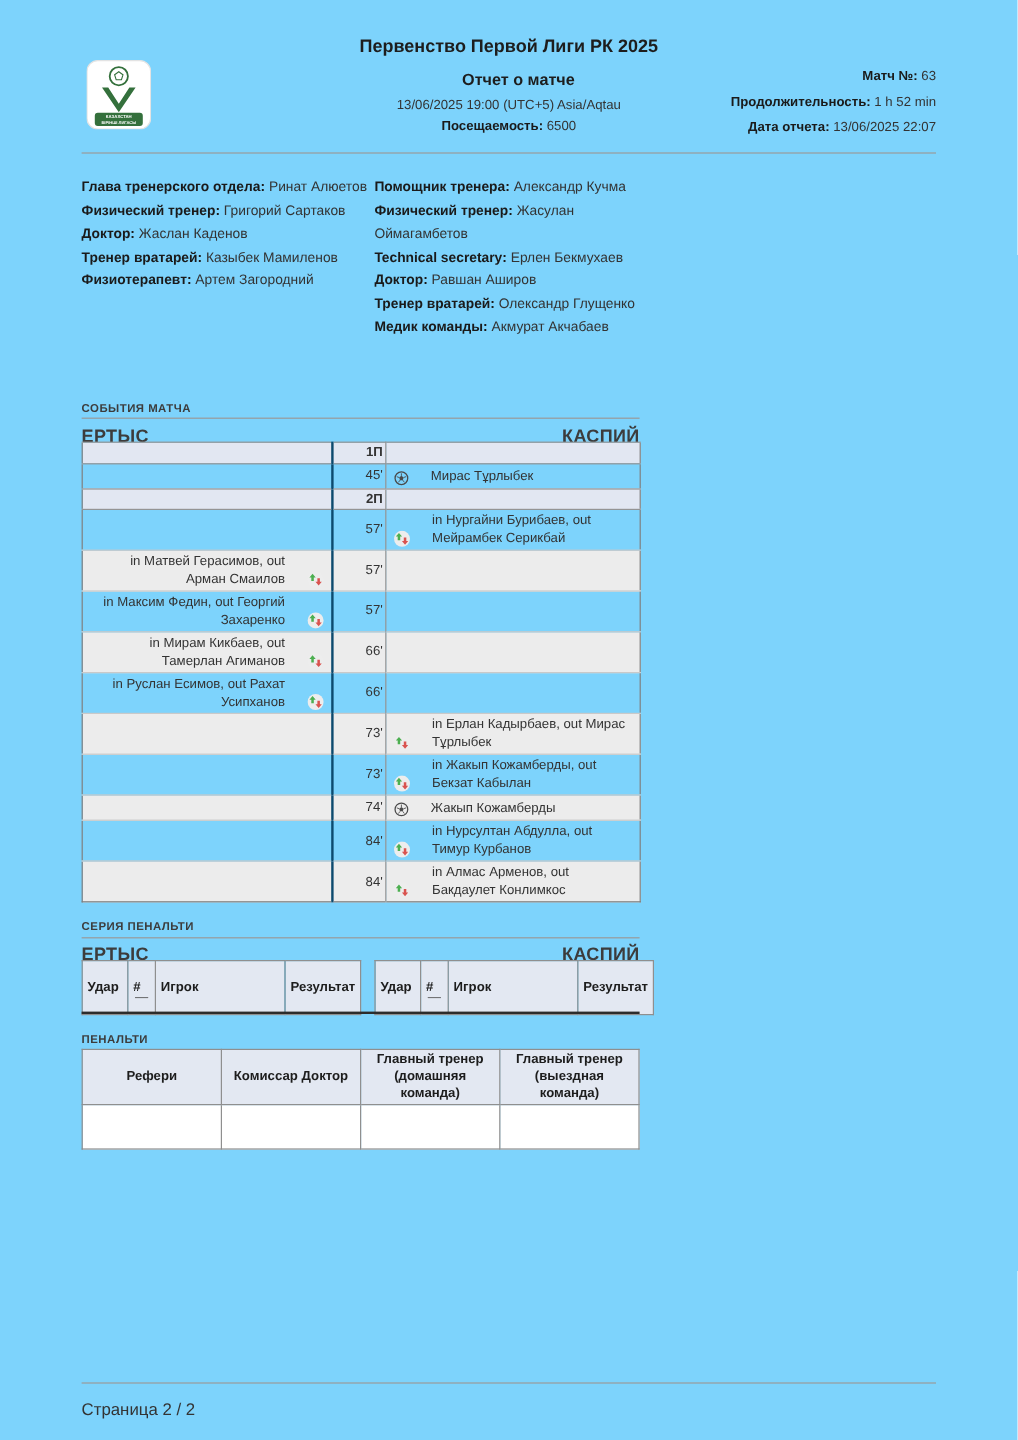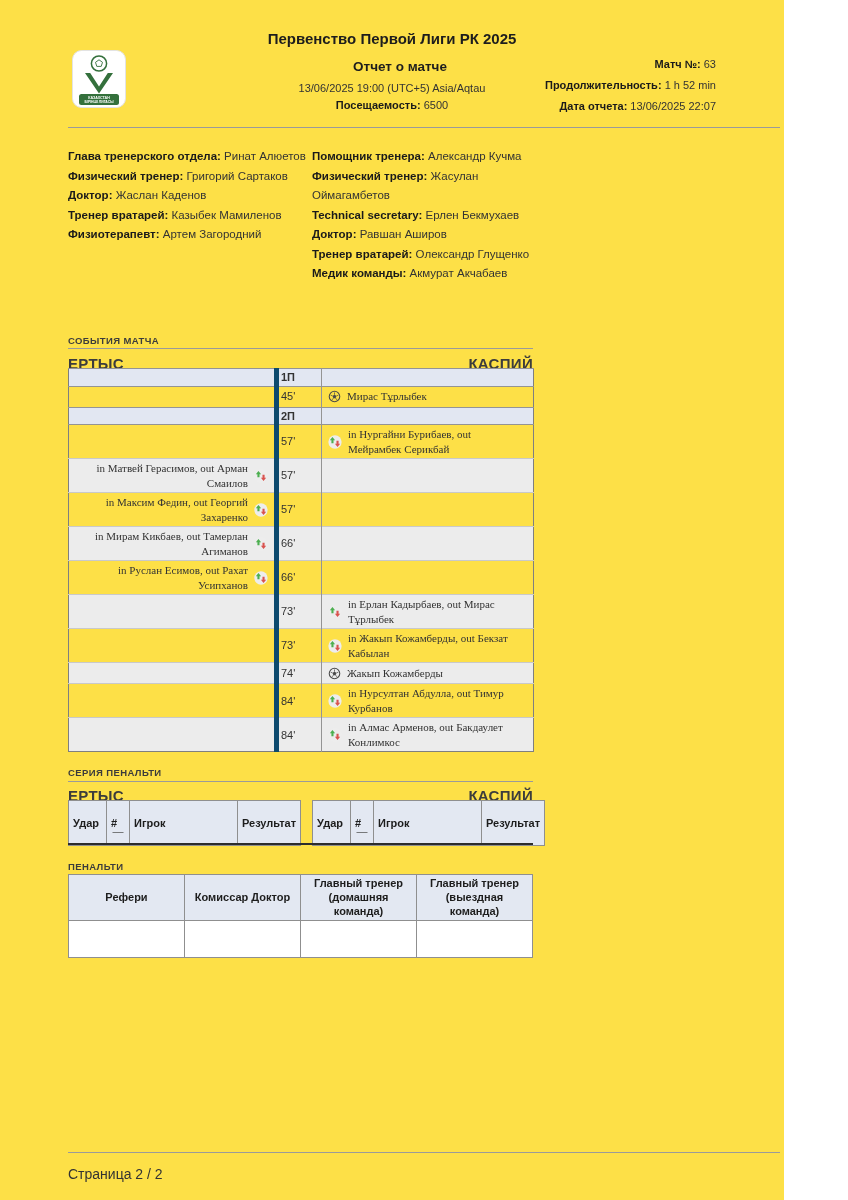--- a/index.html
+++ b/index.html
@@ -1,18 +1,18 @@
 <!DOCTYPE html>
 <html><head>
 <meta charset="utf-8">
 <style>
   * { margin:0; padding:0; box-sizing:border-box; }
   html,body { background:#fff; }
   body { font-family:"Liberation Sans","DejaVu Sans",sans-serif; color:#2d2d2d; }
-  .page { position:relative; width:784px; height:1200px; background:#fde047; overflow:hidden; }
+  .page { position:relative; width:848px; height:1200px; background:#7dd3fc; overflow:hidden; }
   .rule { position:absolute; height:1px; background:#9a9a9a; }
   .rule-thick { position:absolute; height:2px; background:#2c2c2c; }
 
   
   .hdr-title { position:absolute; top:30px; left:0; right:0; text-align:center; font-size:15px; font-weight:bold; color:#1d1d1d; }
   .hdr-sub { position:absolute; top:59px; left:0; right:0; text-align:center; font-size:13.5px; font-weight:bold; color:#1d1d1d;padding-left:16px; }
   .hdr-dt { position:absolute; top:82px; left:0; right:0; text-align:center; font-size:11px; color:#333; }
   .hdr-att { position:absolute; top:99px; left:0; right:0; text-align:center; font-size:11px; color:#333; }
   .hdr-right { position:absolute; top:54px; right:68px; text-align:right; font-size:11px; line-height:21px; color:#333; }
   .hdr-att b, .hdr-right b, .staff-line b { color:#1a1a1a; }
@@ -22,26 +22,26 @@
   #staff-home { left:68px; }
   #staff-away { left:312px; }
 
   
   .sec-title { position:absolute; left:68px; font-size:9.5px; letter-spacing:.4px; color:#3c3c3c; font-weight:600; }
   .team-label { position:absolute; font-size:15px; letter-spacing:.3px; color:#3c3c3c; font-weight:600; }
 
   
   #events-table { position:absolute; left:68px; top:368px; width:465px; border-collapse:collapse; table-layout:fixed; font-size:11px; border:1px solid #7f7f7f; }
   #events-table td { border-top:1px solid #c9c9c9; vertical-align:middle; padding:2px 6px; line-height:1.32; color:#333; }
-  #events-table td.c-time { border-left:5px solid #0c4a6e; border-right:1px solid #949494; text-align:left; padding:2px 2px; }
+  #events-table td.c-time { border-left:2px solid #0c4a6e; border-right:1px solid #949494; text-align:right; padding:2px 2px; }
   #events-table tr.period { background:#e2e7f2; }
   #events-table tr.period td { border-top:1px solid #949494; border-bottom:1px solid #949494; padding:1px 2px; }
   #events-table tr.period td.c-time { font-weight:bold; }
   #events-table tbody tr:nth-child(odd):not(.period) { background:#ececec; }
-  .cf { display:flex; align-items:center; gap:6px; min-height:16px;font-family:Liberation Serif, serif; }
+  .cf { display:flex; align-items:flex-end; gap:18px; min-height:16px; }
   .cf.end { justify-content:flex-end; text-align:right; }
   .cf .icn { flex:0 0 auto; }
 
   
   .pen-table { position:absolute; top:800px; border-collapse:collapse; table-layout:fixed; font-size:11px; border:1px solid #7f7f7f; }
   .pen-table th { background:#e3e8f2; border:1px solid #8f8f8f; font-weight:bold; text-align:left; padding:16px 4px; white-space:nowrap; overflow:hidden; color:#1d1d1d; }
   #pen-home { left:68px; }
   #pen-away { left:312px; }
   .pen-dash { position:absolute; top:825px; width:26px; text-align:center; font-size:11px; color:#555; }
 

